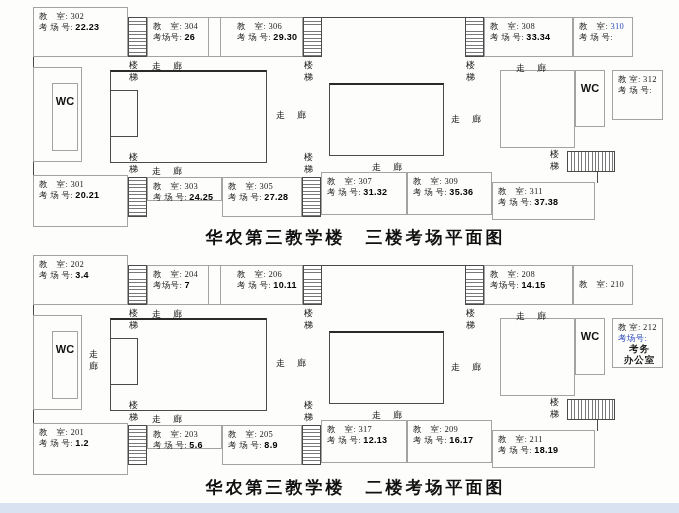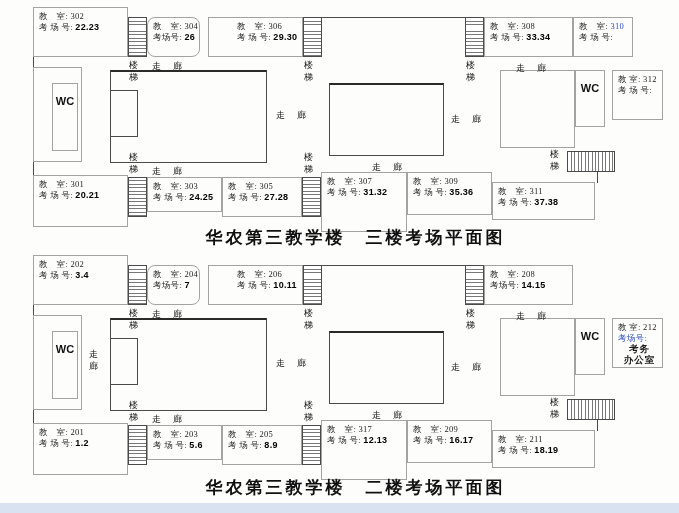--- a/index.html
+++ b/index.html
@@ -20,29 +20,29 @@
   .block{position:absolute;border:1px solid #4a4a4a;border-top:2px solid #2a2a2a;box-sizing:border-box;}
   .wc{font-family:"Liberation Sans",sans-serif;font-weight:bold;font-size:11px;
       text-align:center;padding-top:11px;color:#111;}
   .lab{position:absolute;font-size:9px;line-height:12px;color:#111;}
   .cor{letter-spacing:12px;white-space:nowrap;}
   .cor-v,.stairs-lab{width:11px;word-break:break-all;line-height:12px;letter-spacing:0;text-align:right;}
   .wall{position:absolute;border-left:1px solid #4a4a4a;width:0;}
   .hwall{position:absolute;border-top:1px solid #4a4a4a;height:0;}
   
   .pa{left:3px;top:2px;width:95px;height:50px;}
-  .pb{left:117px;top:12px;width:53px;height:40px;border-radius:8px;}
+  .pb{left:117px;top:12px;width:74px;height:40px;}
   .pc{left:178px;top:12px;width:95px;height:40px;padding-left:28px;}
   .pd{left:454px;top:12px;width:89px;height:40px;}
   .pe{left:543px;top:12px;width:60px;height:40px;}
   .pf{left:582px;top:65px;width:51px;height:50px;}
   .pg{left:3px;top:170px;width:95px;height:52px;}
-  .ph{left:117px;top:172px;width:75px;height:35px;}
+  .ph{left:117px;top:172px;width:75px;height:24px;}
   .pi{left:192px;top:172px;width:80px;height:40px;}
-  .pj{left:291px;top:167px;width:86px;height:60px;}
+  .pj{left:291px;top:167px;width:86px;height:43px;}
   .pk{left:377px;top:167px;width:85px;height:43px;}
   .pl{left:462px;top:177px;width:103px;height:38px;}
   
   .st1{left:98px;top:12px;width:19px;height:40px;}
   .st2{left:273px;top:12px;width:19px;height:40px;}
   .st3{left:435px;top:12px;width:19px;height:40px;}
   .st4{left:98px;top:172px;width:19px;height:40px;}
   .st5{left:272px;top:172px;width:19px;height:40px;}
   .stv{left:537px;top:146px;width:48px;height:21px;}
   
@@ -177,20 +177,23 @@
     <div class="rl"><span>考场号:</span> <span class="num">7</span></div>
   </div>
   <div class="box room pc">
     <div class="rl"><span>教　室: 206</span></div>
     <div class="rl"><span>考 场 号:</span> <span class="num">10.11</span></div>
   </div>
   <div class="box room pd">
     <div class="rl"><span>教　室: 208</span></div>
     <div class="rl"><span>考场号:</span> <span class="num">14.15</span></div>
   </div>
+  <div class="box room pe vcenter">
+    <div class="rl"><span>教　室: 210</span></div>
+  </div>
   <div class="box room pf">
     <div class="rl"><span>教 室: 212</span></div>
     <div class="rl"><span class="blue">考场号:</span></div>
     <div class="ctr">考务</div>
     <div class="ctr">办公室</div>
   </div>
   <div class="box room pg">
     <div class="rl"><span>教　室: 201</span></div>
     <div class="rl"><span>考 场 号:</span> <span class="num">1.2</span></div>
   </div>

